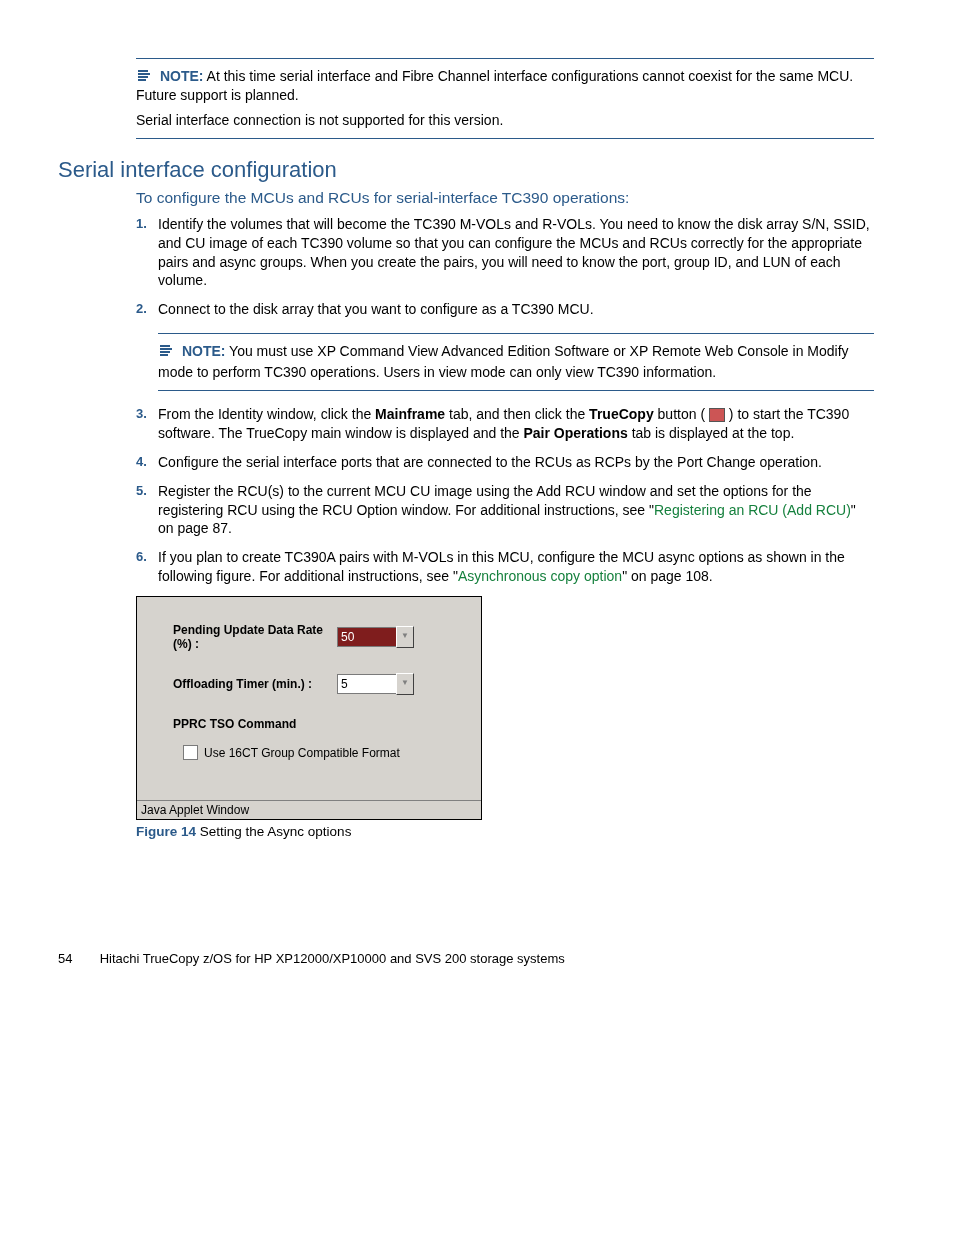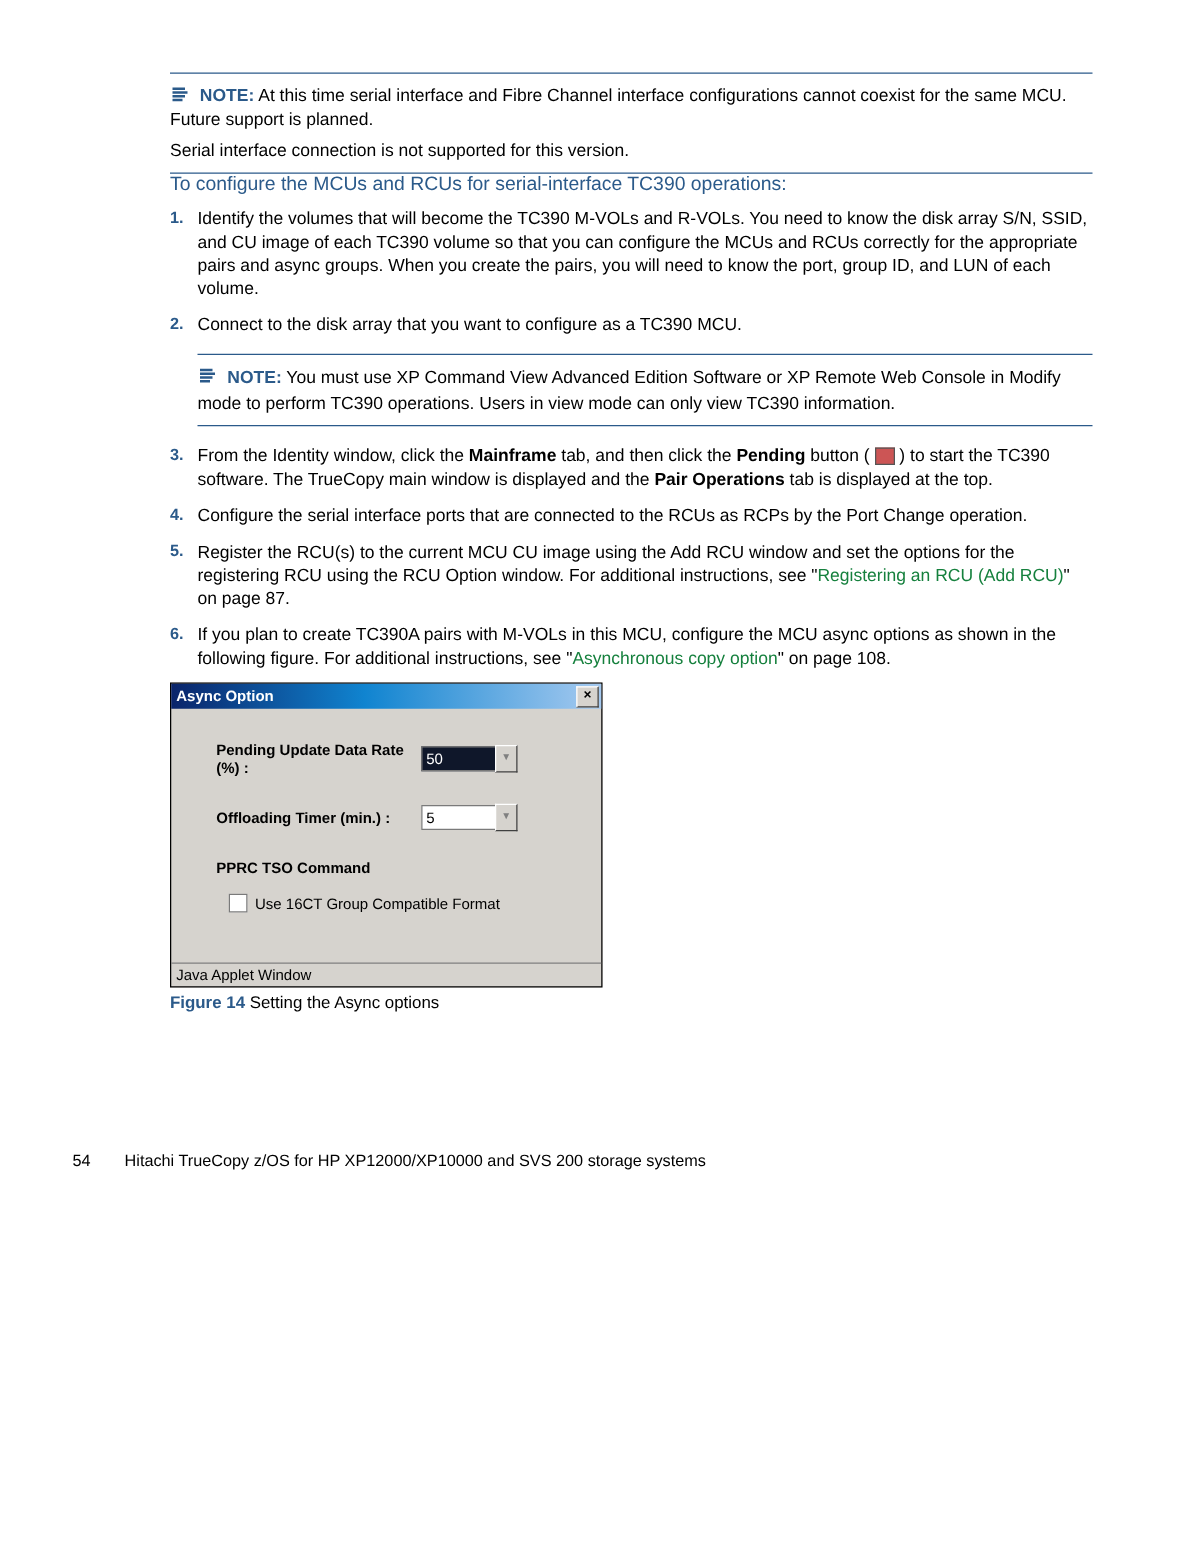--- a/index.html
+++ b/index.html
@@ -134,21 +134,21 @@
     width: 52px;
     height: 18px;
     border: 1px solid #7a7a7a;
     background: #fff;
     padding: 0 3px;
     font-size: 12px;
     line-height: 18px;
     display: inline-block;
   }
   .dlg-input.sel {
-    background: #0f172a;
+    background: #7f1d1d;
     color: #fff;
   }
   .dlg-dd {
     width: 16px;
     height: 20px;
     border: 1px solid #fff;
     border-right-color: #404040;
     border-bottom-color: #404040;
     background: #d6d3ce;
     display: inline-block;
@@ -233,20 +233,21 @@
       <span class="note-text">
         <span class="note-label">NOTE:</span>
         <span>At this time serial interface and Fibre Channel interface configurations cannot coexist for the same MCU. Future support is planned.</span>
       </span>
       <div style="height:6px"></div>
       <div class="note-text">Serial interface connection is not supported for this version.</div>
     </div>
     <hr class="hr">
   </div>
 
+  <div class="h2">Serial interface configuration</div>
   <div class="h3">To configure the MCUs and RCUs for serial-interface TC390 operations:</div>
 
   <ol class="ol">
     <li>
       <span class="num">1.</span>
       <span>Identify the volumes that will become the TC390 M-VOLs and R-VOLs. You need to know the disk array S/N, SSID, and CU image of each TC390 volume so that you can configure the MCUs and RCUs correctly for the appropriate pairs and async groups. When you create the pairs, you will need to know the port, group ID, and LUN of each volume.</span>
     </li>
     <li>
       <span class="num">2.</span>
       <span>Connect to the disk array that you want to configure as a TC390 MCU.</span>
@@ -263,21 +264,21 @@
           <span class="note-label">NOTE:</span>
           <span>You must use XP Command View Advanced Edition Software or XP Remote Web Console in Modify mode to perform TC390 operations. Users in view mode can only view TC390 information.</span>
         </span>
       </div>
       <hr class="hr inner-hr-bot">
     </li>
 
     <li>
       <span class="num">3.</span>
       <span>
-        <span>From the Identity window, click the </span><span class="bold">Mainframe</span><span> tab, and then click the </span><span class="bold">Pending</span><span> button ( </span><span class="inline-icon"></span><span> ) to start the TC390 software. The TrueCopy main window is displayed and the </span><span class="bold">Pair Operations</span><span> tab is displayed at the top.</span>
+        <span>From the Identity window, click the </span><span class="bold">Mainframe</span><span> tab, and then click the </span><span class="bold">TrueCopy</span><span> button ( </span><span class="inline-icon"></span><span> ) to start the TC390 software. The TrueCopy main window is displayed and the </span><span class="bold">Pair Operations</span><span> tab is displayed at the top.</span>
       </span>
     </li>
 
     <li>
       <span class="num">4.</span>
       <span>Configure the serial interface ports that are connected to the RCUs as RCPs by the Port Change operation.</span>
     </li>
 
     <li>
       <span class="num">5.</span>
@@ -288,24 +289,20 @@
 
     <li>
       <span class="num">6.</span>
       <span>
         <span>If you plan to create TC390A pairs with M-VOLs in this MCU, configure the MCU async options as shown in the following figure. For additional instructions, see "</span><span class="link">Asynchronous copy option</span><span>" on page 108.</span>
       </span>
     </li>
   </ol>
 
   <div class="dialog">
-    <div class="dlg-title">
-      <span class="dlg-title-text">Async Option</span>
-      <span class="dlg-close">×</span>
-    </div>
     <div class="dlg-body">
       <div class="dlg-row">
         <span class="lbl">Pending Update Data Rate (%) :</span>
         <span class="dlg-input sel">50</span>
           <span class="dlg-dd">▼</span>
       </div>
       <div class="dlg-row">
         <span class="lbl">Offloading Timer (min.) :</span>
         <span class="dlg-input">5</span>
           <span class="dlg-dd">▼</span>

